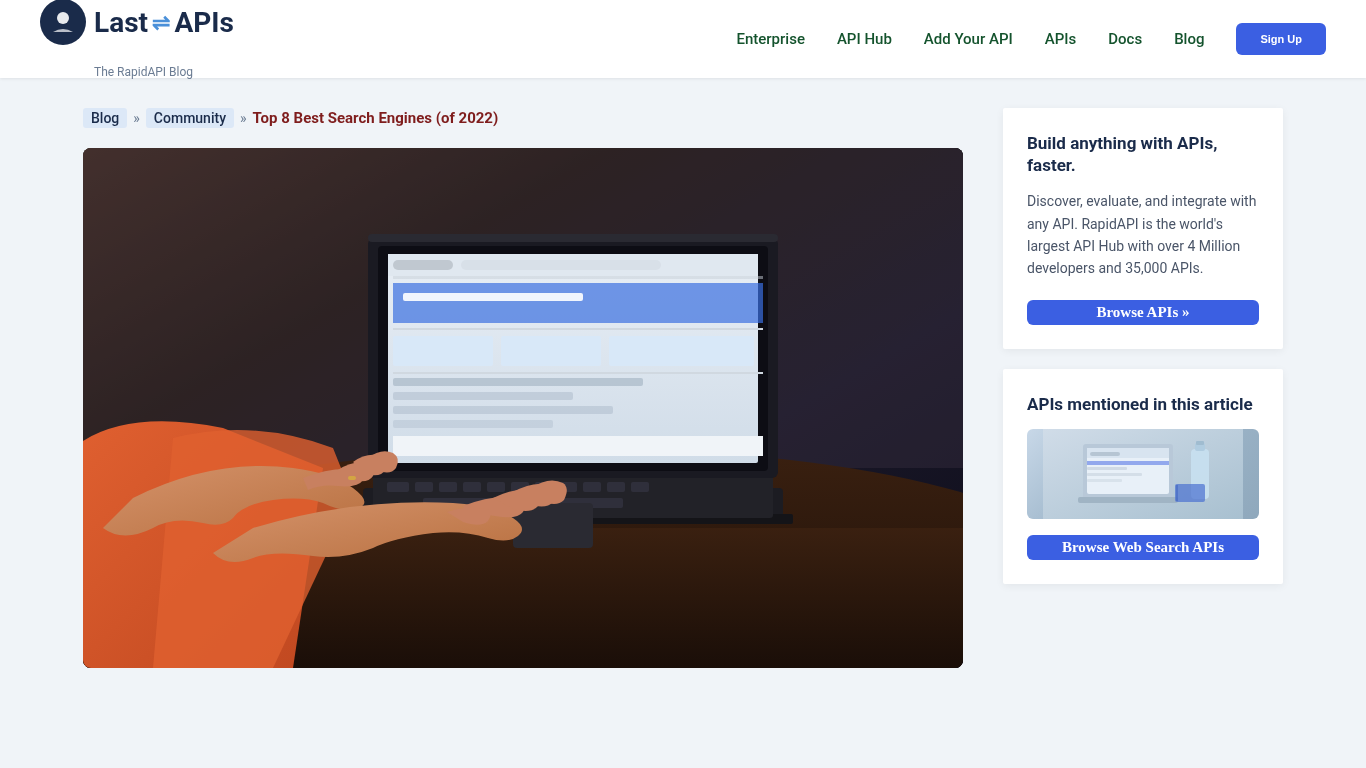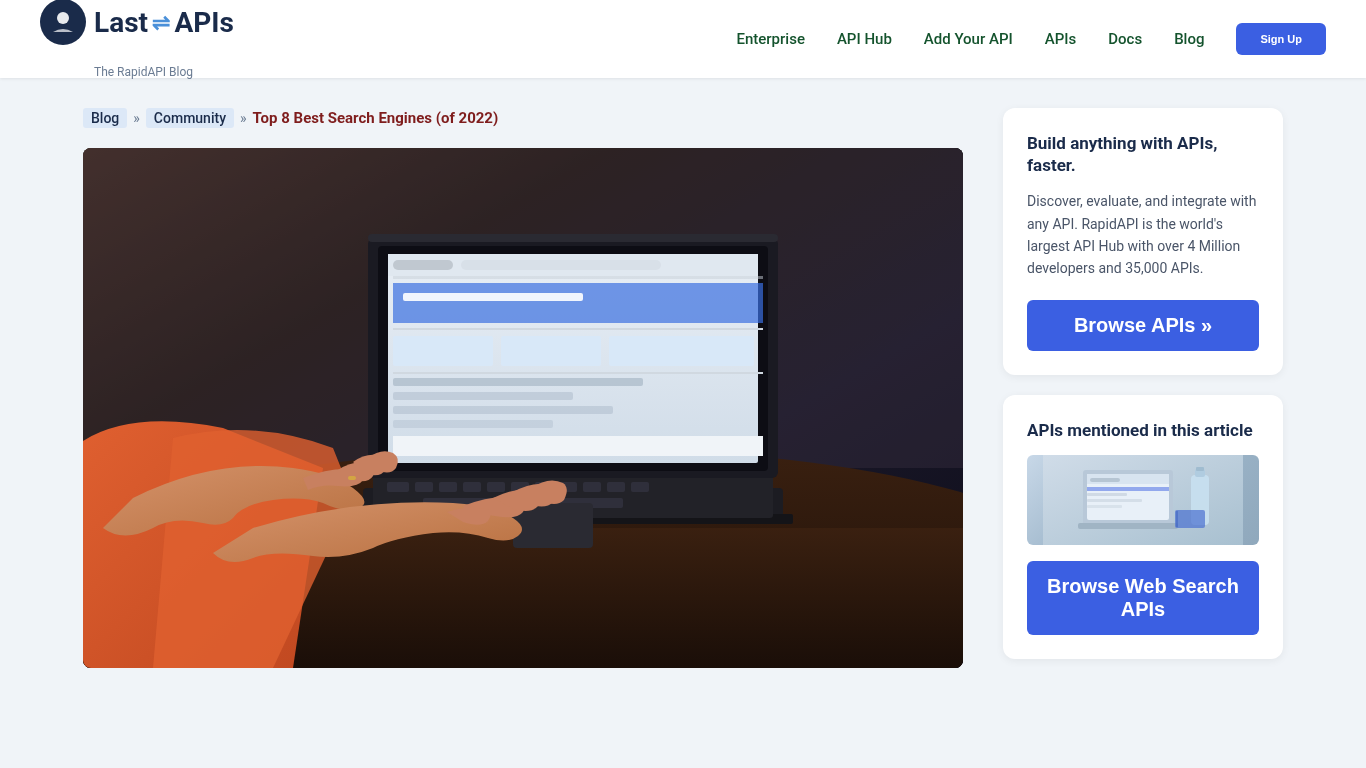--- a/index.html
+++ b/index.html
@@ -170,21 +170,21 @@
     .sidebar {
       width: 280px;
       flex-shrink: 0;
       display: flex;
       flex-direction: column;
       gap: 20px;
     }
 
     .sidebar-card {
       background: #ffffff;
-      border-radius: 12px;
+      border-radius: 2px;
       padding: 24px;
       box-shadow: 0 2px 8px rgba(0,0,0,0.06);
     }
 
     .sidebar-card-title {
       font-size: 17px;
       font-weight: 700;
       color: #1a2b4a;
       margin-bottom: 14px;
       line-height: 1.3;
@@ -197,25 +197,26 @@
       margin-bottom: 20px;
     }
 
     .btn-primary {
       display: block;
       width: 100%;
       background: #3b5fe2;
       color: white;
       border: none;
       border-radius: 6px;
-      padding: 14px;
-      font-size: 20px;
+      padding: 4px;
+      font-size: 15px;
       font-weight: 600;
       cursor: pointer;
       text-align: center;
+      font-family: Liberation Serif, serif;
     }
 
     .apis-image {
       width: 100%;
       height: 90px;
       border-radius: 6px;
       background: linear-gradient(135deg, #c8d8e8 0%, #a0b8cc 40%, #8fa8bc 100%);
       margin-bottom: 16px;
       overflow: hidden;
       position: relative;

